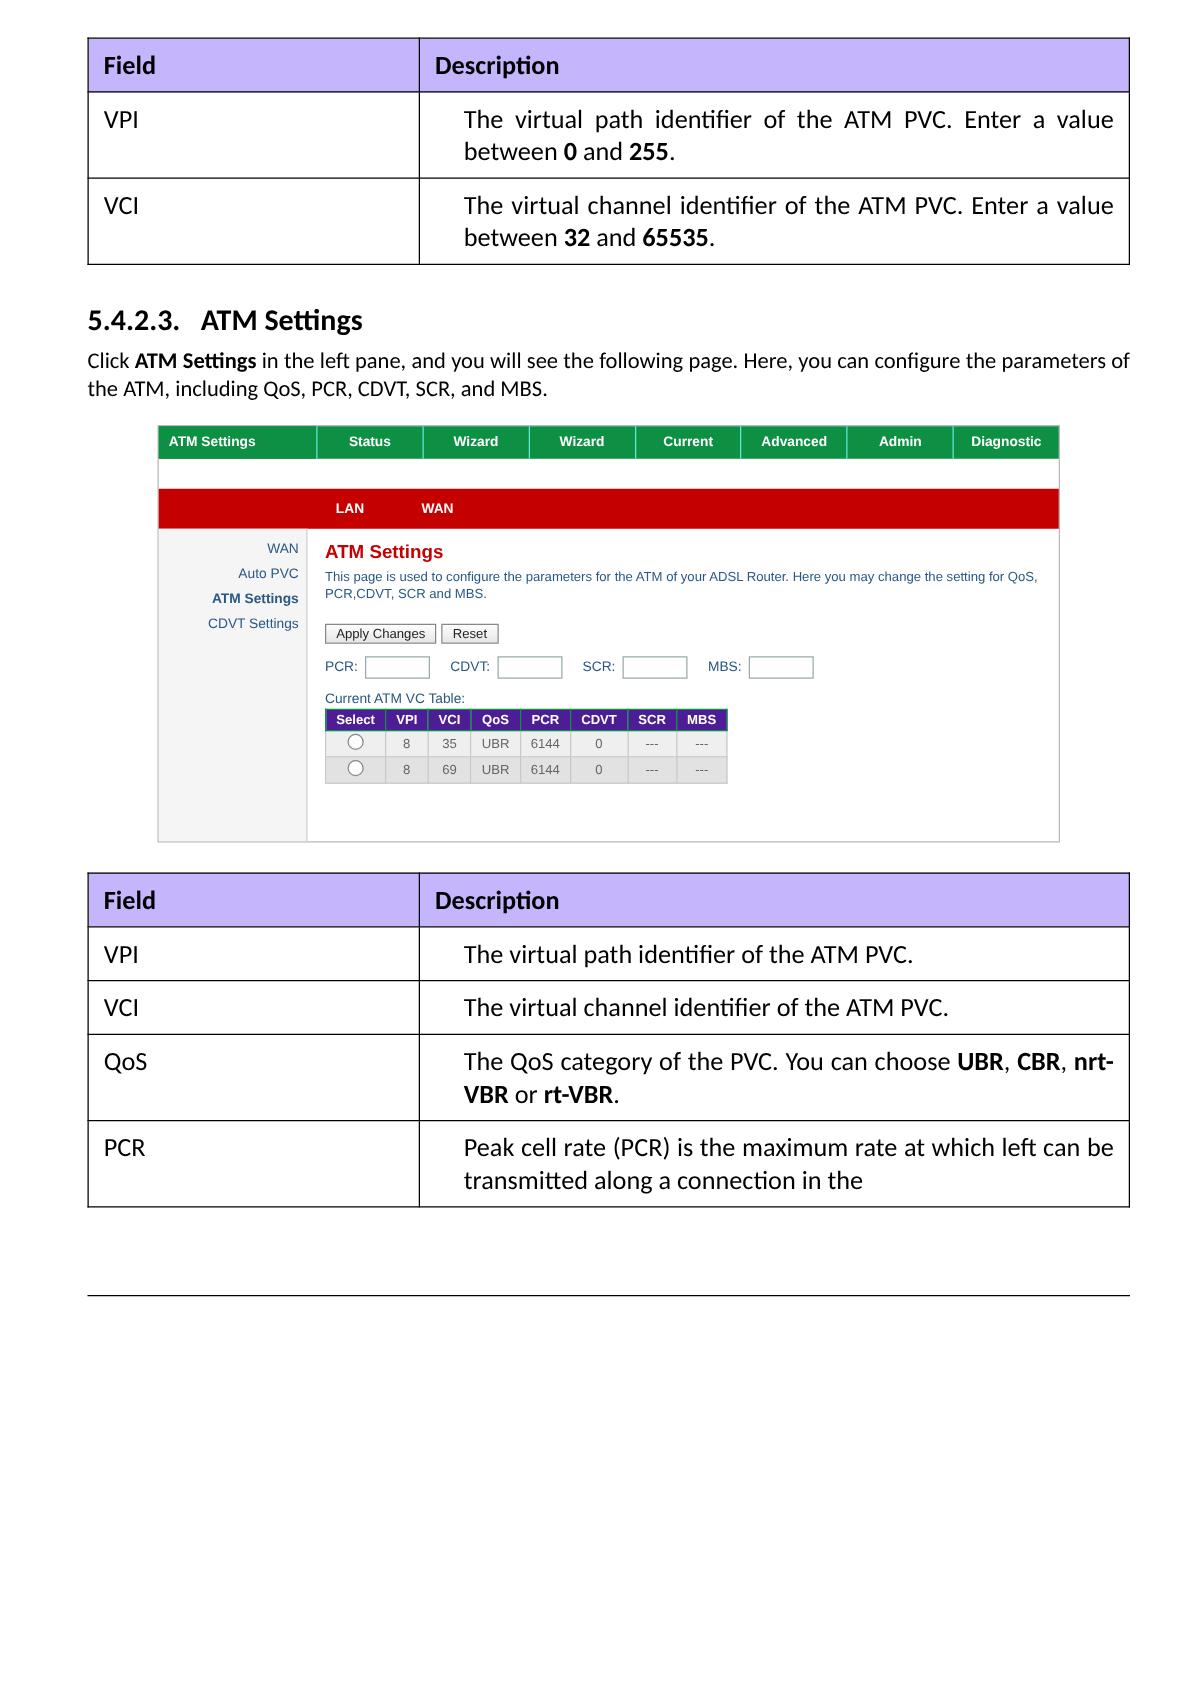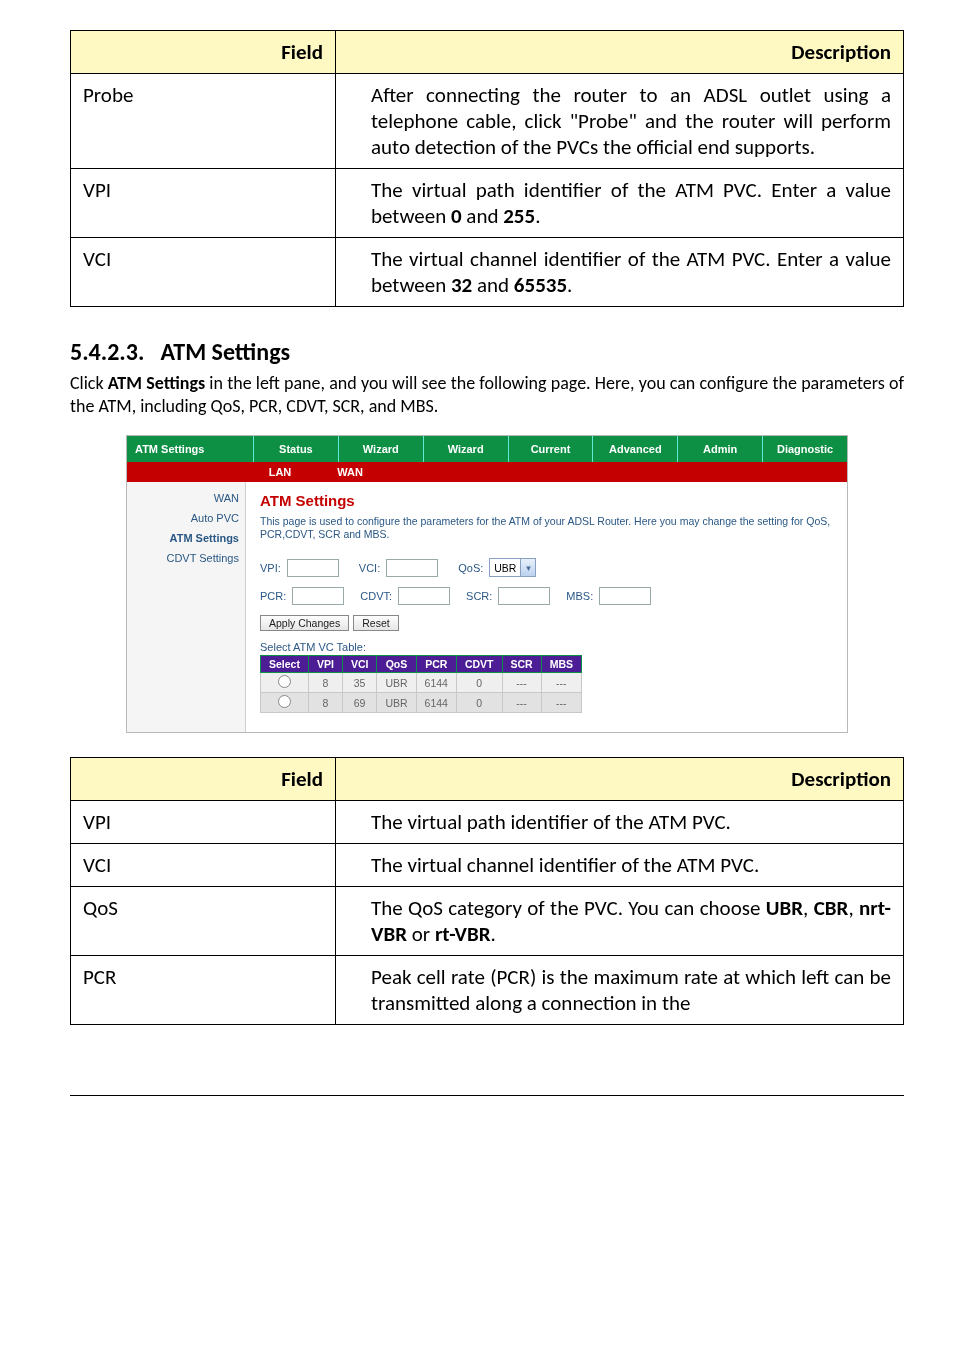--- a/index.html
+++ b/index.html
@@ -21,23 +21,23 @@
     margin-bottom: 30px;
   }
   table.fieldtable th, table.fieldtable td {
     border: 1px solid #000;
     padding: 8px 12px;
     font-size: 21px;
     vertical-align: top;
     text-align: left;
   }
   table.fieldtable th {
-    text-align: right;
-    font-weight: bold;
-    background: #fef9c3;
+    text-align: left;
+    font-weight: bold;
+    background: #c4b5fd;
   }
   table.fieldtable th:first-child,
   table.fieldtable td:first-child {
     width: 240px;
   }
   table.fieldtable td.desc {
     padding-left: 35px;
     text-align: justify;
   }
   h3.section {
@@ -79,24 +79,25 @@
   }
   .ss-topbar .tab {
     flex: 1;
     display: flex;
     align-items: center;
     justify-content: center;
     border-left: 1px solid #5eead4;
   }
   .ss-subbar {
     display: flex;
-    height: 20px;
+    height: 32px;
     background: #c40000;
     color: #fff;
     font-weight: bold;
+    margin-top: 24px;
   }
   .ss-subbar .spacer { width: 118px; }
   .ss-subbar .subtab {
     width: 70px;
     display: flex;
     align-items: center;
     justify-content: center;
   }
   .ss-body {
     display: flex;
@@ -215,24 +216,20 @@
 </head>
 <body>
 
 <div class="page">
 
   <table class="fieldtable">
     <tbody>
         <tr>
       <th>Field</th>
       <th>Description</th>
-    </tr>
-    <tr>
-      <td>Probe</td>
-      <td class="desc">After connecting the router to an ADSL outlet using a telephone cable, click "Probe" and the router will perform auto detection of the PVCs the official end supports.</td>
     </tr>
     <tr>
       <td>VPI</td>
       <td class="desc">The virtual path identifier of the ATM PVC. Enter a value between <b>0</b> and <b>255</b>.</td>
     </tr>
     <tr>
       <td>VCI</td>
       <td class="desc">The virtual channel identifier of the ATM PVC. Enter a value between <b>32</b> and <b>65535</b>.</td>
     </tr>
   </tbody>
@@ -264,54 +261,41 @@
         <div class="ss-side">
           <div class="item">WAN</div>
           <div class="item">Auto PVC</div>
           <div class="item" style="font-weight:bold;">ATM Settings</div>
           <div class="item">CDVT Settings</div>
         </div>
         <div class="ss-main">
           <div class="ss-h">ATM Settings</div>
           <div class="ss-note">This page is used to configure the parameters for the ATM of your ADSL Router. Here you may change the setting for QoS, PCR,CDVT, SCR and MBS.</div>
 
+
           <div class="ss-row">
-            <span class="ss-lbl">VPI:</span>
-            <span class="ss-input" style="width:50px;"></span>
-            <span style="width:12px;"></span>
-            <span class="ss-lbl">VCI:</span>
-            <span class="ss-input" style="width:50px;"></span>
-            <span style="width:12px;"></span>
-            <span class="ss-lbl">QoS:</span>
-            <span class="ss-select">
-              <span class="sel-val">UBR</span>
-              <span class="sel-arrow">▾</span>
-            </span>
+            <span class="ss-btn">Apply Changes</span>
+            <span class="ss-btn">Reset</span>
           </div>
 
           <div class="ss-row">
             <span class="ss-lbl">PCR:</span>
             <span class="ss-input" style="width:50px;"></span>
             <span style="width:8px;"></span>
             <span class="ss-lbl">CDVT:</span>
             <span class="ss-input" style="width:50px;"></span>
             <span style="width:8px;"></span>
             <span class="ss-lbl">SCR:</span>
             <span class="ss-input" style="width:50px;"></span>
             <span style="width:8px;"></span>
             <span class="ss-lbl">MBS:</span>
             <span class="ss-input" style="width:50px;"></span>
           </div>
 
-          <div class="ss-row">
-            <span class="ss-btn">Apply Changes</span>
-            <span class="ss-btn">Reset</span>
-          </div>
-
-          <div class="ss-subh">Select ATM VC Table:</div>
+          <div class="ss-subh">Current ATM VC Table:</div>
           <table class="vctable">
             <tbody>
                 <tr>
               <th>Select</th>
               <th>VPI</th>
               <th>VCI</th>
               <th>QoS</th>
               <th>PCR</th>
               <th>CDVT</th>
               <th>SCR</th>

